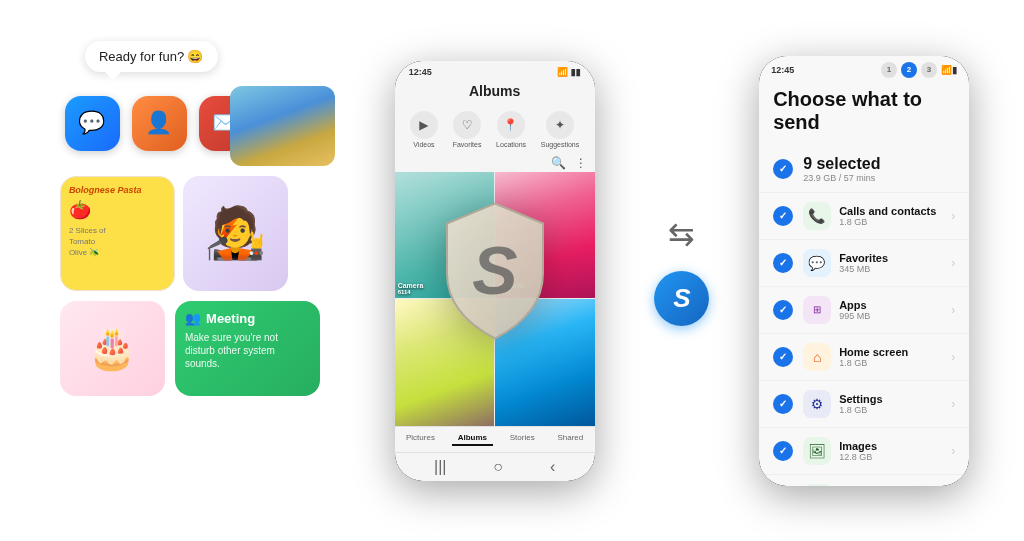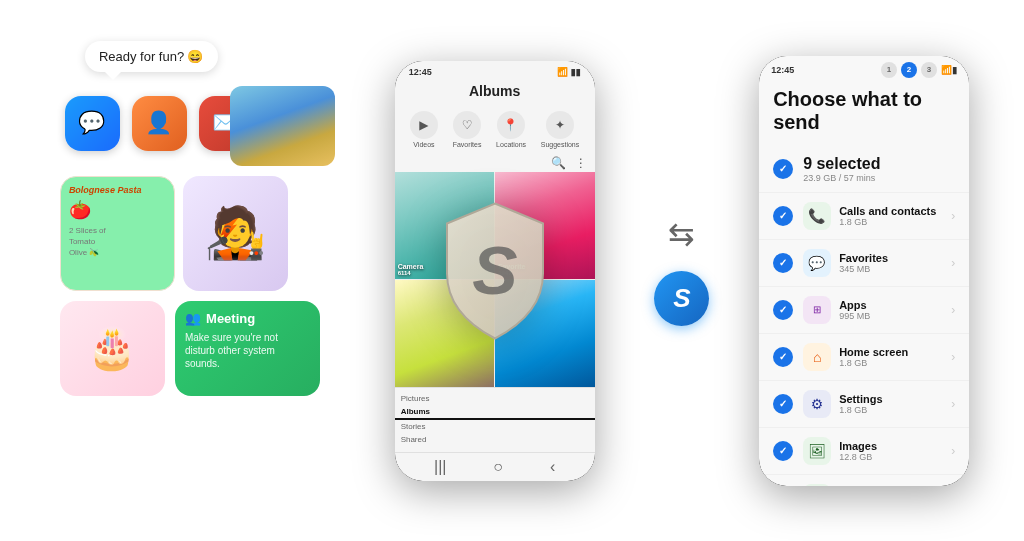--- a/index.html
+++ b/index.html
@@ -96,21 +96,21 @@
       background: linear-gradient(160deg, #7ec8e3 0%, #4a90d9 40%, #c8a840 70%, #e8c060 100%);
     }
 
     .widget-recipe {
       position: absolute;
       top: 145px;
       left: 5px;
       width: 115px;
       height: 115px;
       border-radius: 16px;
-      background: #86efac;
+      background: #fde047;
       border: 1px solid #f0e0d0;
       padding: 8px;
       font-size: 9px;
       color: #555;
     }
     .recipe-title {
       font-weight: 700;
       font-size: 9px;
       color: #cc4400;
       font-style: italic;
@@ -466,21 +466,20 @@
       background: #f5f5f5;
       border-top: 1px solid #e0e0e0;
     }
 
     .album-tabs {
       display: flex;
       justify-content: space-around;
       background: #f5f5f5;
       padding: 4px 0 6px;
       border-top: 1px solid #e0e0e0;
-      flex-direction: column;
     }
     .album-tab {
       font-size: 8px;
       color: #666;
       padding: 2px 6px;
     }
     .album-tab.active {
       color: #111;
       font-weight: 700;
       border-bottom: 2px solid #111;

